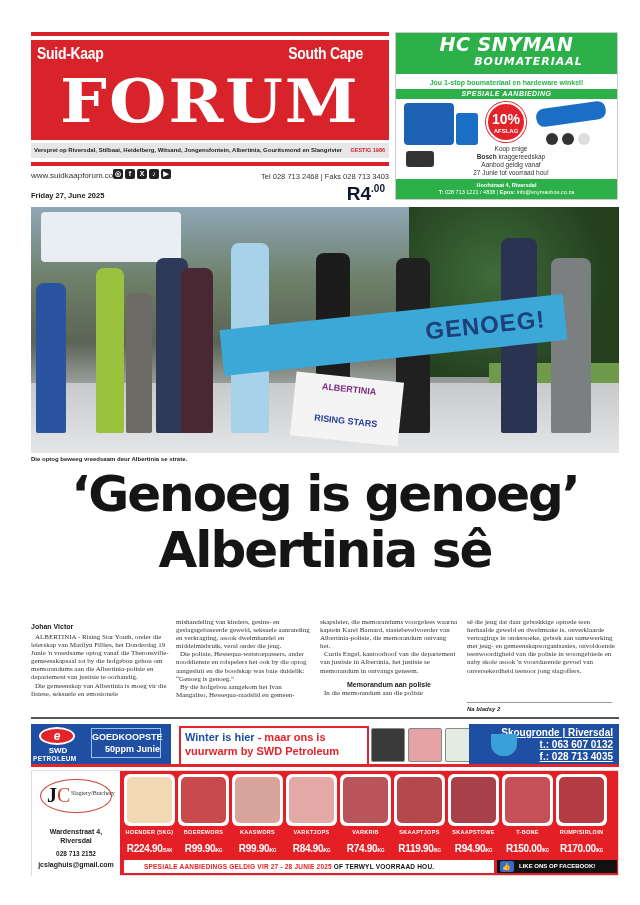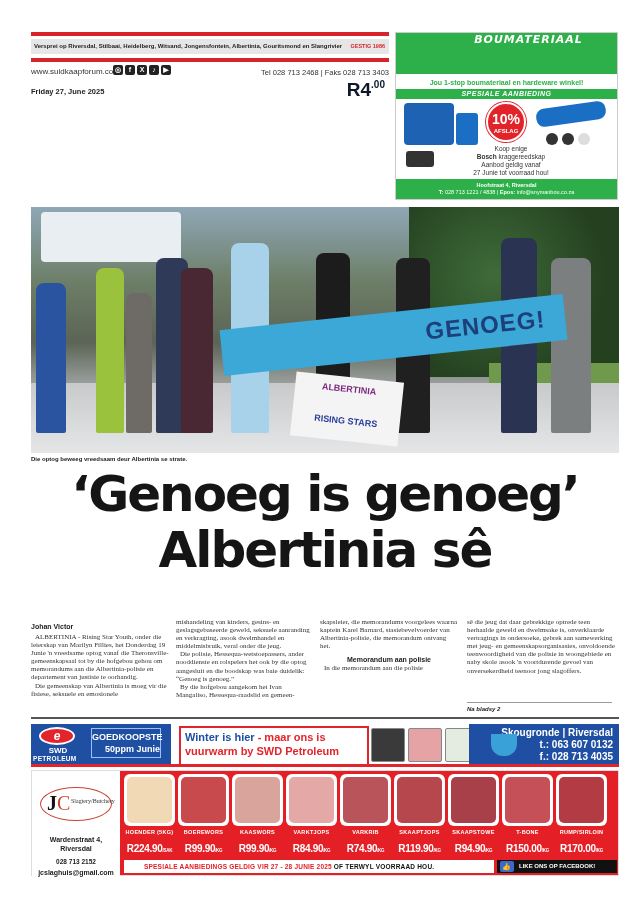--- a/index.html
+++ b/index.html
@@ -81,28 +81,28 @@
   .swd-blue { position: absolute; left: 0; top: 0; width: 140px; height: 40px; background: #1f4fa3; }
   .swd-logo { position: absolute; left: 8px; top: 3px; width: 36px; height: 18px; background: #e3242b; border-radius: 50%; border: 2px solid #fff; color: #fff; font-weight: bold; text-align: center; font-size: 12px; line-height: 14px; font-style: italic; }
   .swd-name { position: absolute; left: 8px; top: 22px; color: #fff; font-weight: bold; font-size: 8px; line-height: 9px; width: 38px; text-align: center; }
   .swd-sub { position: absolute; left: 2px; top: 31px; color: #fff; font-size: 6.5px; font-weight: bold; letter-spacing: 0.3px; }
   .swd-cheap { position: absolute; left: 60px; top: 4px; width: 70px; height: 30px; border: 1px solid #9cc0ff; color: #fff; font-weight: bold; font-size: 9px; line-height: 12px; text-align: right; padding-top: 2px; }
   .swd-msg { position: absolute; left: 148px; top: 2px; width: 150px; height: 40px; border: 2px solid #e3242b; background: #fff; font-weight: bold; font-size: 11px; line-height: 14px; padding: 2px 4px; }
   .swd-msg .blue { color: #1f4fa3; }
   .swd-msg .red { color: #e3242b; }
   .swd-heaters { position: absolute; left: 340px; top: 4px; display: flex; gap: 3px; }
   .heater { width: 34px; height: 34px; border-radius: 2px; border: 1px solid #888; }
-  .swd-contact { position: absolute; right: 0; top: 0; width: 150px; height: 40px; background: #1f4fa3; color: #fff; font-weight: bold; font-size: 10px; line-height: 12px; text-align: right; padding: 3px 6px 0 0; }
+  .swd-contact { position: absolute; right: 0; top: 0; width: 150px; height: 40px; background: #1f4fa3; color: #fff; font-weight: bold; font-size: 10px; line-height: 12px; text-align: right; padding: 3px 6px 0 0; text-decoration: underline; }
   .swd-cup { position: absolute; left: 460px; top: 10px; width: 26px; height: 22px; background: #3aa0d8; border-radius: 0 0 12px 12px; }
   .swd-redline { position: absolute; left: 0; bottom: -3px; width: 588px; height: 3px; background: #e3242b; }
 
   
   .ad-jc { position: absolute; left: 31px; top: 770px; width: 588px; height: 106px; background: #e42026; border: 1px solid #ddd; }
   .jc-left { position: absolute; left: 0; top: 0; width: 88px; height: 106px; background: #fff; text-align: center; }
-  .jc-logo { margin: 16px auto 0; width: 72px; height: 34px; border: 1px solid #c43; border-radius: 50%; position: relative; }
+  .jc-logo { margin: 8px auto 0; width: 72px; height: 34px; border: 1px solid #c43; border-radius: 50%; position: relative; }
   .jc-logo .jc { position: absolute; left: 6px; top: 4px; font-family: "Liberation Serif", serif; font-size: 20px; color: #111; line-height: 22px; }
   .jc-logo .jc span { color: #c43; }
   .jc-logo .jc-name { position: absolute; left: 30px; top: 10px; font-family: "Liberation Serif", serif; font-size: 6px; color: #333; }
   .jc-addr { margin-top: 14px; font-size: 7px; font-weight: bold; line-height: 9px; color: #222; }
   .jc-tel { margin-top: 5px; font-size: 6.5px; font-weight: bold; color: #222; }
   .jc-mail { margin-top: 4px; font-size: 7px; font-weight: bold; color: #222; }
   .jc-items { position: absolute; left: 92px; top: 3px; display: flex; gap: 3px; }
   .jc-item { width: 51px; text-align: center; }
   .jc-img { width: 51px; height: 52px; background: #fff; border-radius: 6px; padding: 3px; }
   .jc-meat { width: 100%; height: 100%; border-radius: 5px; }
@@ -112,20 +112,25 @@
   .jc-strip { position: absolute; left: 92px; top: 89px; width: 370px; height: 13px; background: #fff; font-size: 6.5px; font-weight: bold; line-height: 13px; padding-left: 20px; color: #e42026; letter-spacing: 0.2px; }
   .jc-strip span { color: #111; }
   .jc-fb { position: absolute; left: 465px; top: 89px; width: 120px; height: 13px; background: #111; color: #fff; font-size: 6px; font-weight: bold; line-height: 13px; padding-left: 22px; }
   .jc-fb-icon { position: absolute; left: 3px; top: 1px; width: 14px; height: 11px; background: #3b69c9; border-radius: 2px; color: #fff; font-size: 7px; line-height: 11px; text-align: center; padding-left: 0; }
 </style>
 </head>
 <body>
 
 <div class="mast">
   <div class="mast-topline"></div>
+  <div class="mast-red">
+    <div class="mast-sub-l">Suid-Kaap</div>
+    <div class="mast-sub-r">South Cape</div>
+    <div class="mast-logo">FORUM</div>
+  </div>
   <div class="mast-dist">
     <span>Versprei op Riversdal, Stilbaai, Heidelberg, Witsand, Jongensfontein, Albertinia, Gouritsmond en Slangrivier</span>
     <span class="mast-est">GESTIG 1986</span>
   </div>
   <div class="mast-botline"></div>
   <div class="mast-info">
     <a class="mast-url">www.suidkaapforum.com</a>
     <div class="socials">
       <span class="soc">◎</span>
       <span class="soc">f</span>
@@ -134,20 +139,21 @@
       <span class="soc">▶</span>
     </div>
     <div class="mast-tel">Tel 028 713 2468 | Faks 028 713 3403</div>
     <div class="mast-date">Friday 27, June 2025</div>
     <div class="mast-price"><span>R4</span><sup>.00</sup></div>
   </div>
 </div>
 
 <div class="ad-hc">
   <div class="hc-top">
+    <div class="hc-name">HC SNYMAN</div>
     <div class="hc-sub">BOUMATERIAAL</div>
   </div>
   <div class="hc-tag">Jou 1-stop boumateriaal en hardeware winkel!</div>
   <div class="hc-special">SPESIALE AANBIEDING</div>
   <div class="hc-body">
     <div class="hc-case"></div>
     <div class="hc-drill"></div>
     <div class="hc-battery"></div>
     <div class="hc-badge">
       <div class="hc-badge-pct">10%</div>
@@ -205,20 +211,21 @@
   <p>ALBERTINIA - Rising Star Youth, onder die leierskap van Marilyn Fillies, het Donderdag 19 Junie 'n vreedsame optog vanaf die Theronsville-gemeenskapsaal tot by die hofgebou gehou om memorandums aan die Albertinia-polisie en departement van justisie te oorhandig.</p>
   <p>Die gemeenskap van Albertinia is moeg vir die fisiese, seksuele en emosionele</p>
 </div>
 <div class="col c2">
   <p style="text-indent:0">mishandeling van kinders, gesins- en geslagsgebaseerde geweld, seksuele aanranding en verkragting, asook dwelmhandel en middelmisbruik, veral onder die jeug.</p>
   <p>Die polisie, Hessequa-wetstoepassers, ander nooddienste en rolspelers het ook by die optog aangesluit en die boodskap was baie duidelik: “Genoeg is genoeg.”</p>
   <p>By die hofgebou aangekom het Ivan Mangaliso, Hessequa-raadslid en gemeen-</p>
 </div>
 <div class="col c3">
   <p style="text-indent:0">skapsleier, die memorandums voorgelees waarna kaptein Karel Barnard, stasiebevelvoerder van Albertinia-polisie, die memorandum ontvang het.</p>
+  <p>Curtis Engel, kantoorhoof van die departement van justisie in Albertinia, het justisie se memorandum in ontvangs geneem.</p>
   <p class="subhead">Memorandum aan polisie</p>
   <p>In die memorandum aan die polisie</p>
 </div>
 <div class="col c4">
   <p style="text-indent:0">sê die jeug dat daar gebrekkige optrede teen herhaalde geweld en dwelmsake is, onverklaarde vertragings in ondersoeke, gebrek aan samewerking met jeug- en gemeenskapsorganisasies, onvoldoende teenwoordigheid van die polisie in woongebiede en naby skole asook 'n voortdurende gevoel van onversekerdheid teenoor jong slagoffers.</p>
 </div>
 <div class="jump-rule"></div>
 <div class="jump">Na bladsy 2</div>
 <div class="art-rule"></div>
 

